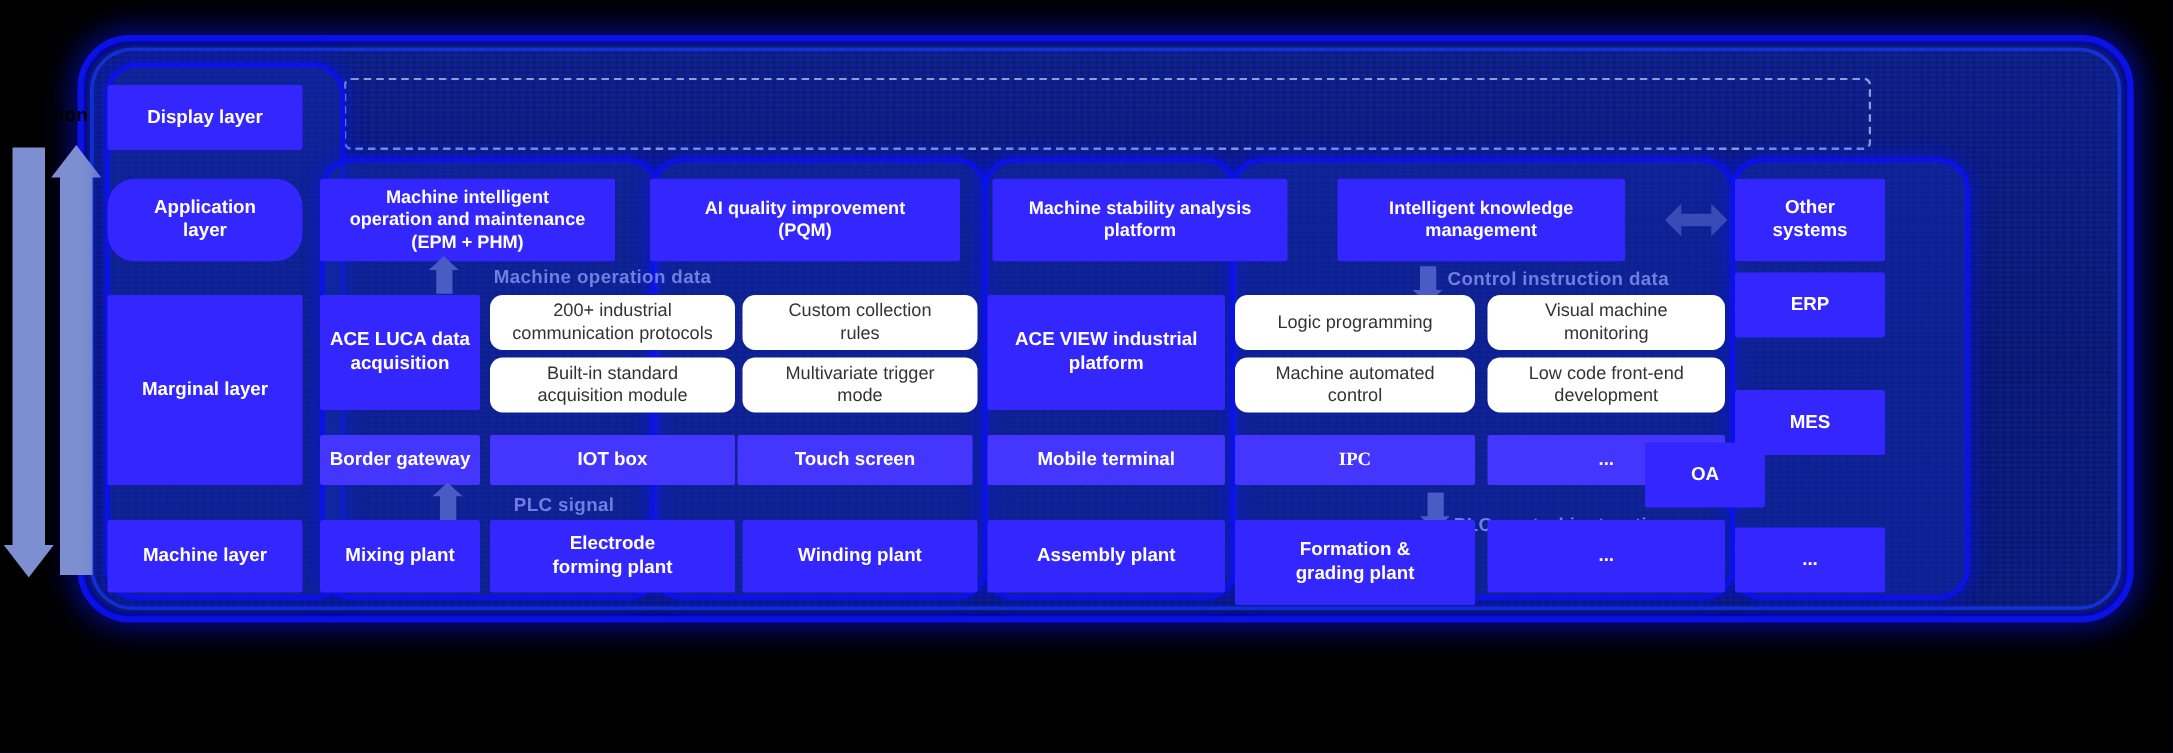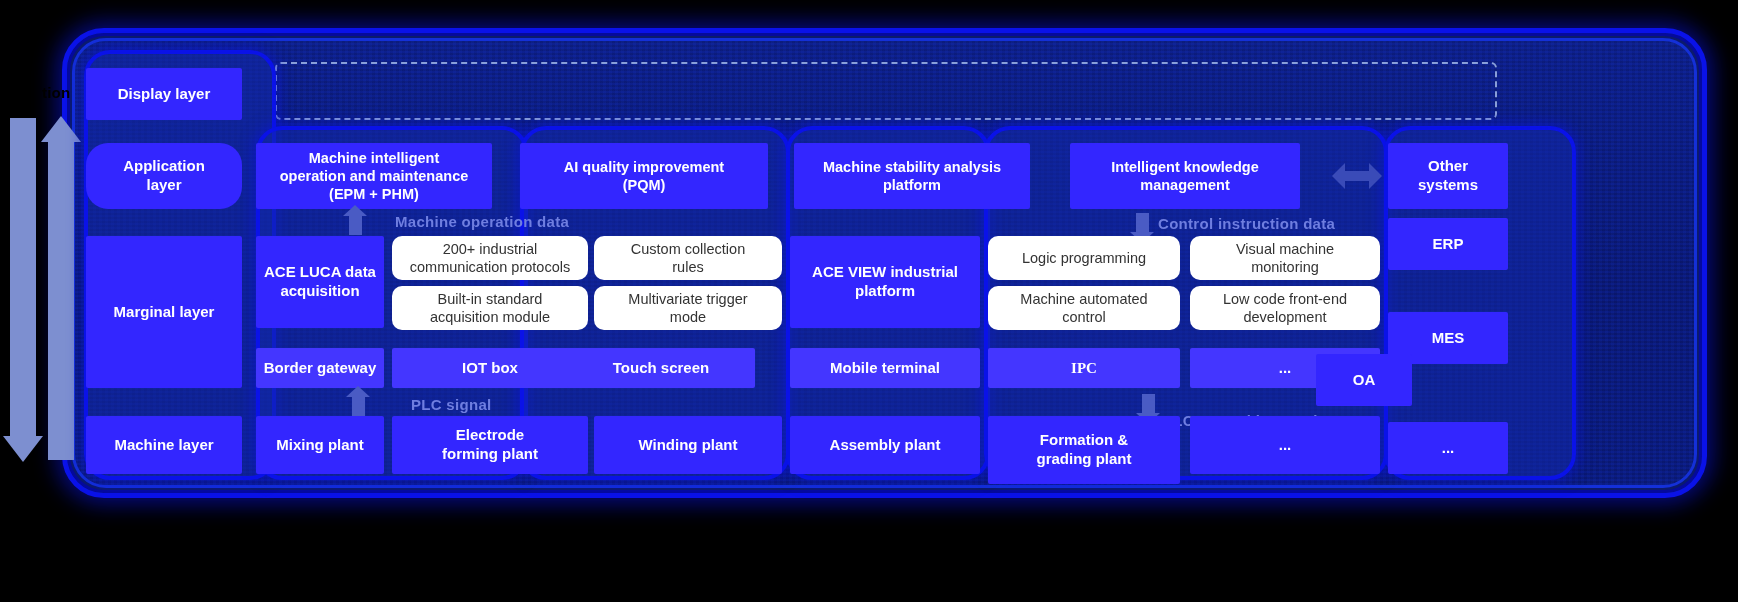--- a/index.html
+++ b/index.html
@@ -215,21 +215,21 @@
   <div class="box white" style="left:988px; top:236px; width:192px; height:44px; white-space:pre-line;">Logic programming</div>
   <div class="box white" style="left:1190px; top:236px; width:190px; height:44px; white-space:pre-line;">Visual machine
 monitoring</div>
   <div class="box white" style="left:988px; top:286px; width:192px; height:44px; white-space:pre-line;">Machine automated
 control</div>
   <div class="box white" style="left:1190px; top:286px; width:190px; height:44px; white-space:pre-line;">Low code front-end
 development</div>
 
   <div class="box mid" style="left:256px; top:348px; width:128px; height:40px;">Border gateway</div>
   <div class="box mid" style="left:392px; top:348px; width:196px; height:40px;">IOT box</div>
-  <div class="box mid" style="left:567px; top:348px; width:188px; height:40px;">Touch screen</div>
+  <div class="box mid" style="left:590px; top:348px; width:188px; height:40px;">Touch screen</div>
   <div class="box mid" style="left:790px; top:348px; width:190px; height:40px;">Mobile terminal</div>
   <div class="box mid" style="left:988px; top:348px; width:192px; height:40px;font-family:Liberation Serif, serif;">IPC</div>
   <div class="box mid" style="left:1190px; top:348px; width:190px; height:40px;">...</div>
 
   <div class="flow-arrow-up" style="left:352px; top:396px; height:20px;"></div>
   <div class="flow-label" style="left:411px; top:396px;">PLC signal</div>
 
   <div class="flow-arrow-down" style="left:1142px; top:394px; height:20px;"></div>
   <div class="flow-label" style="left:1163px; top:396px;margin-top:16px;">PLC control instruction</div>
 

